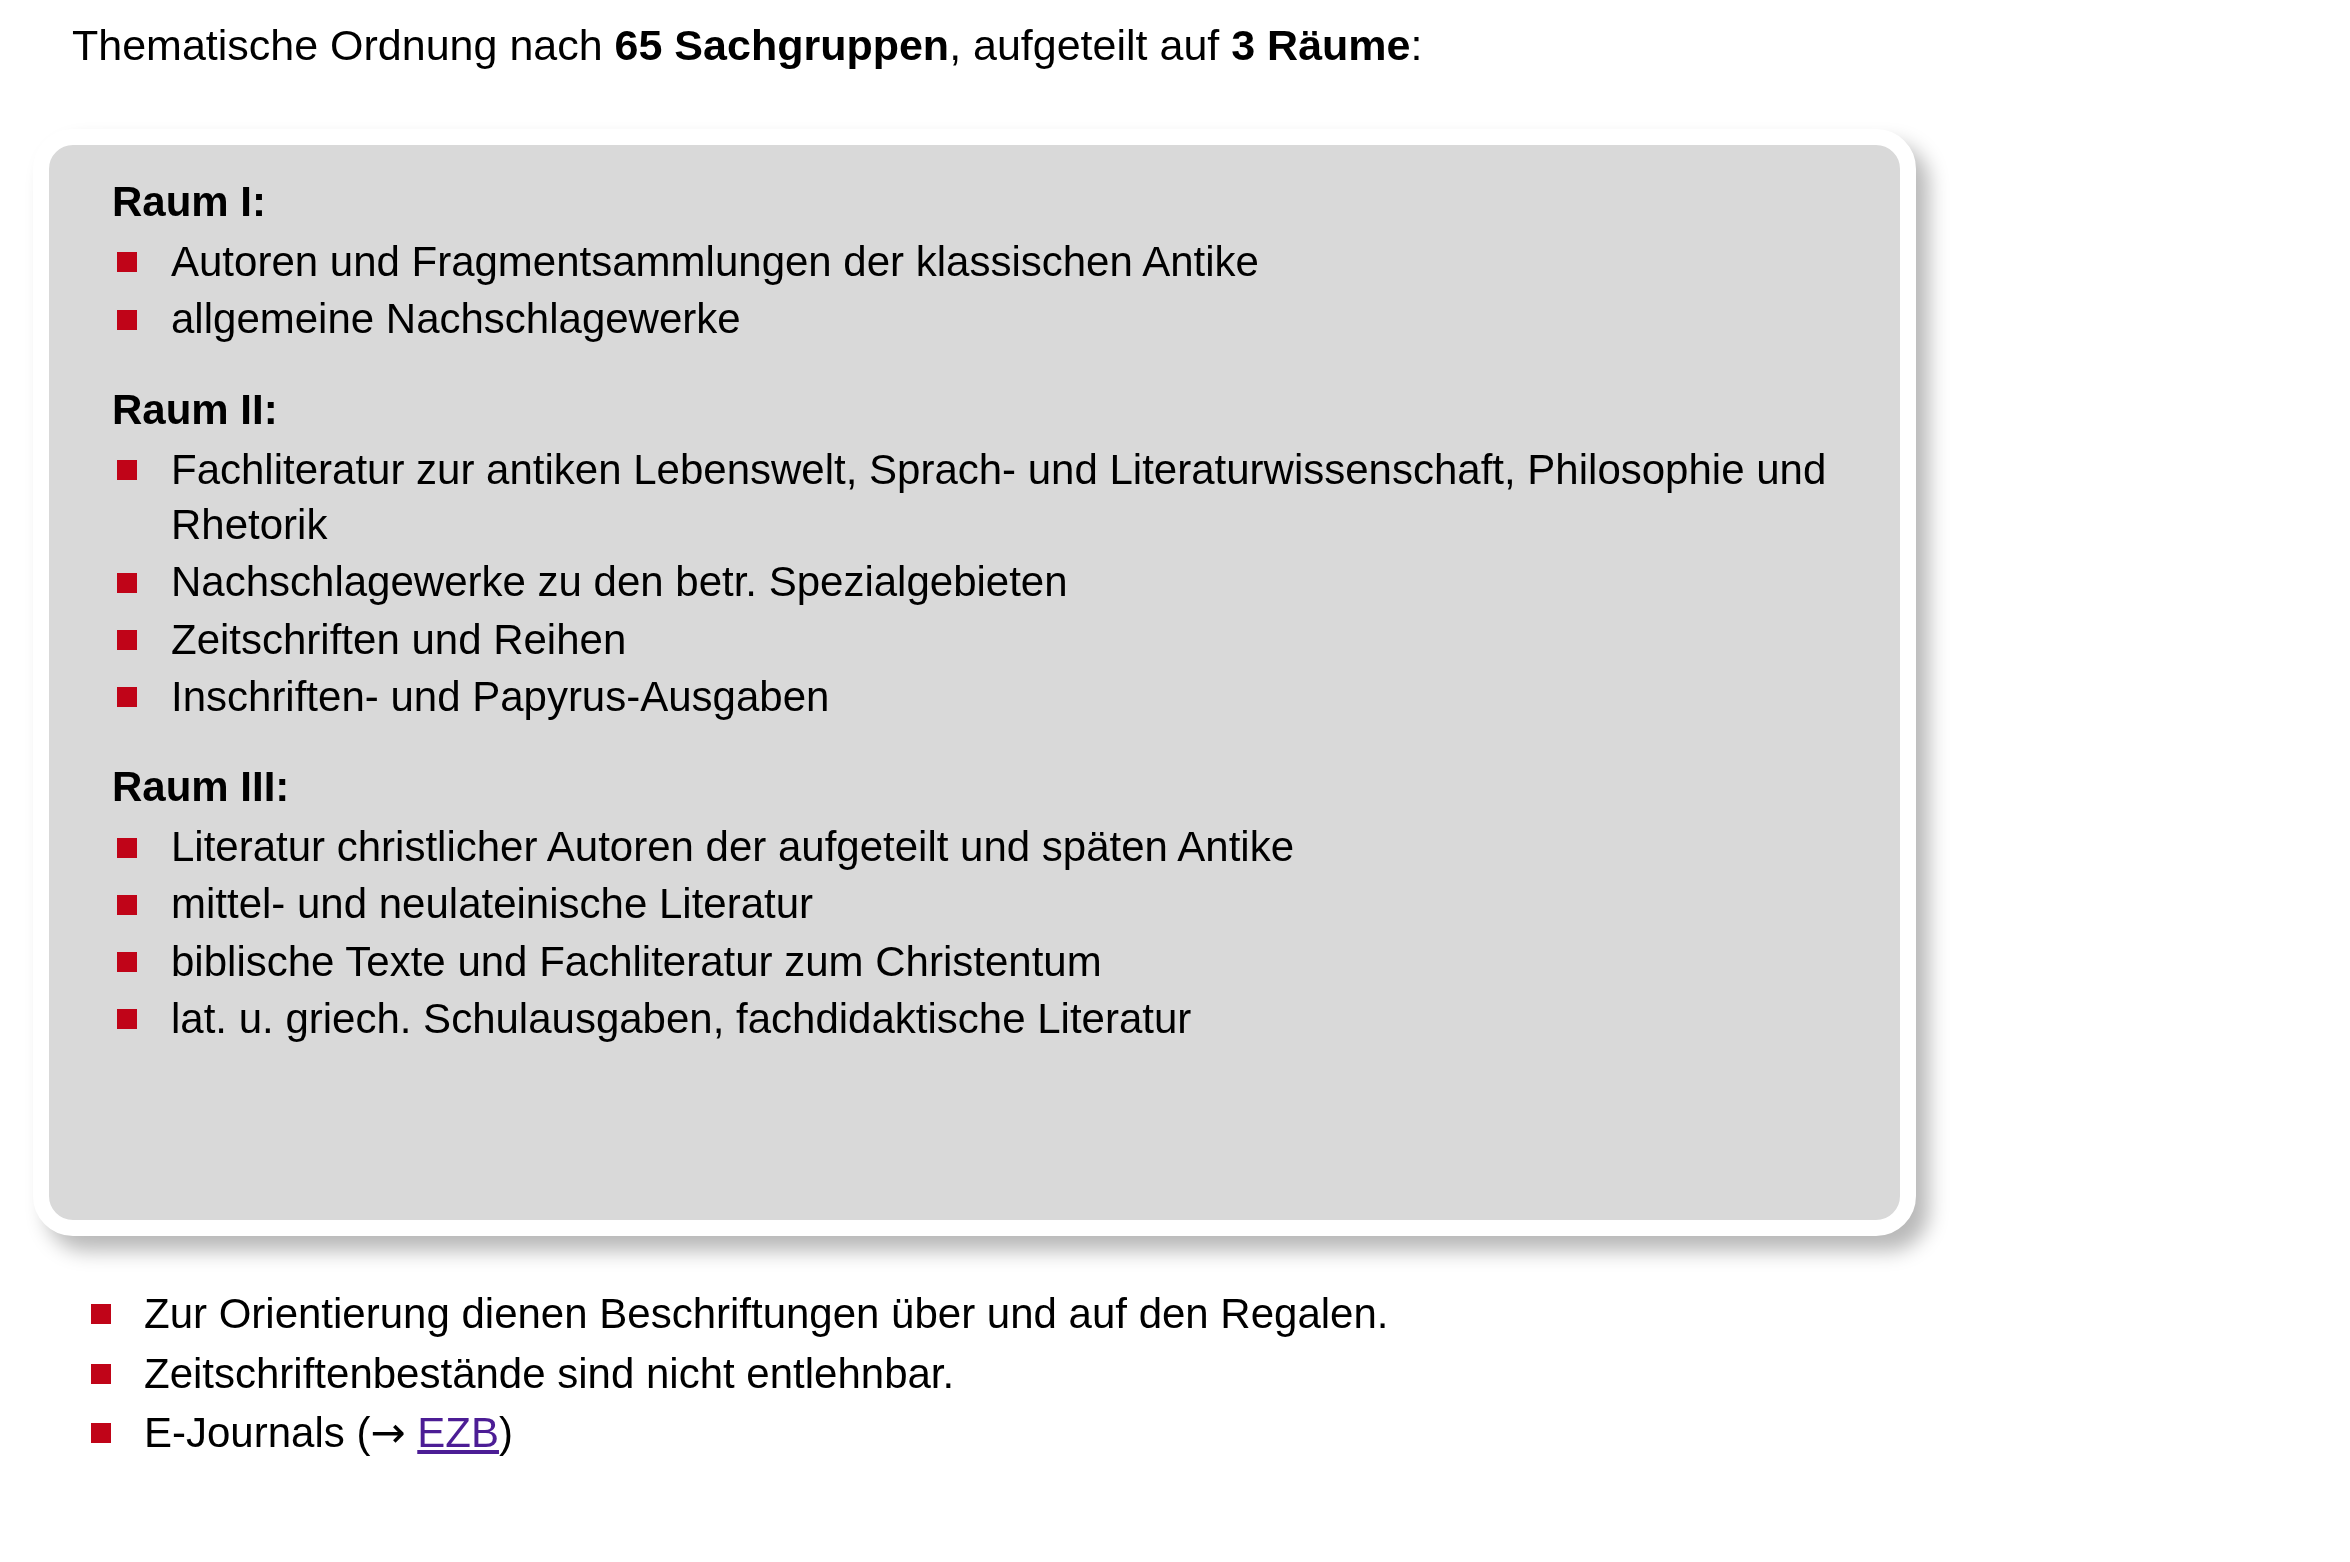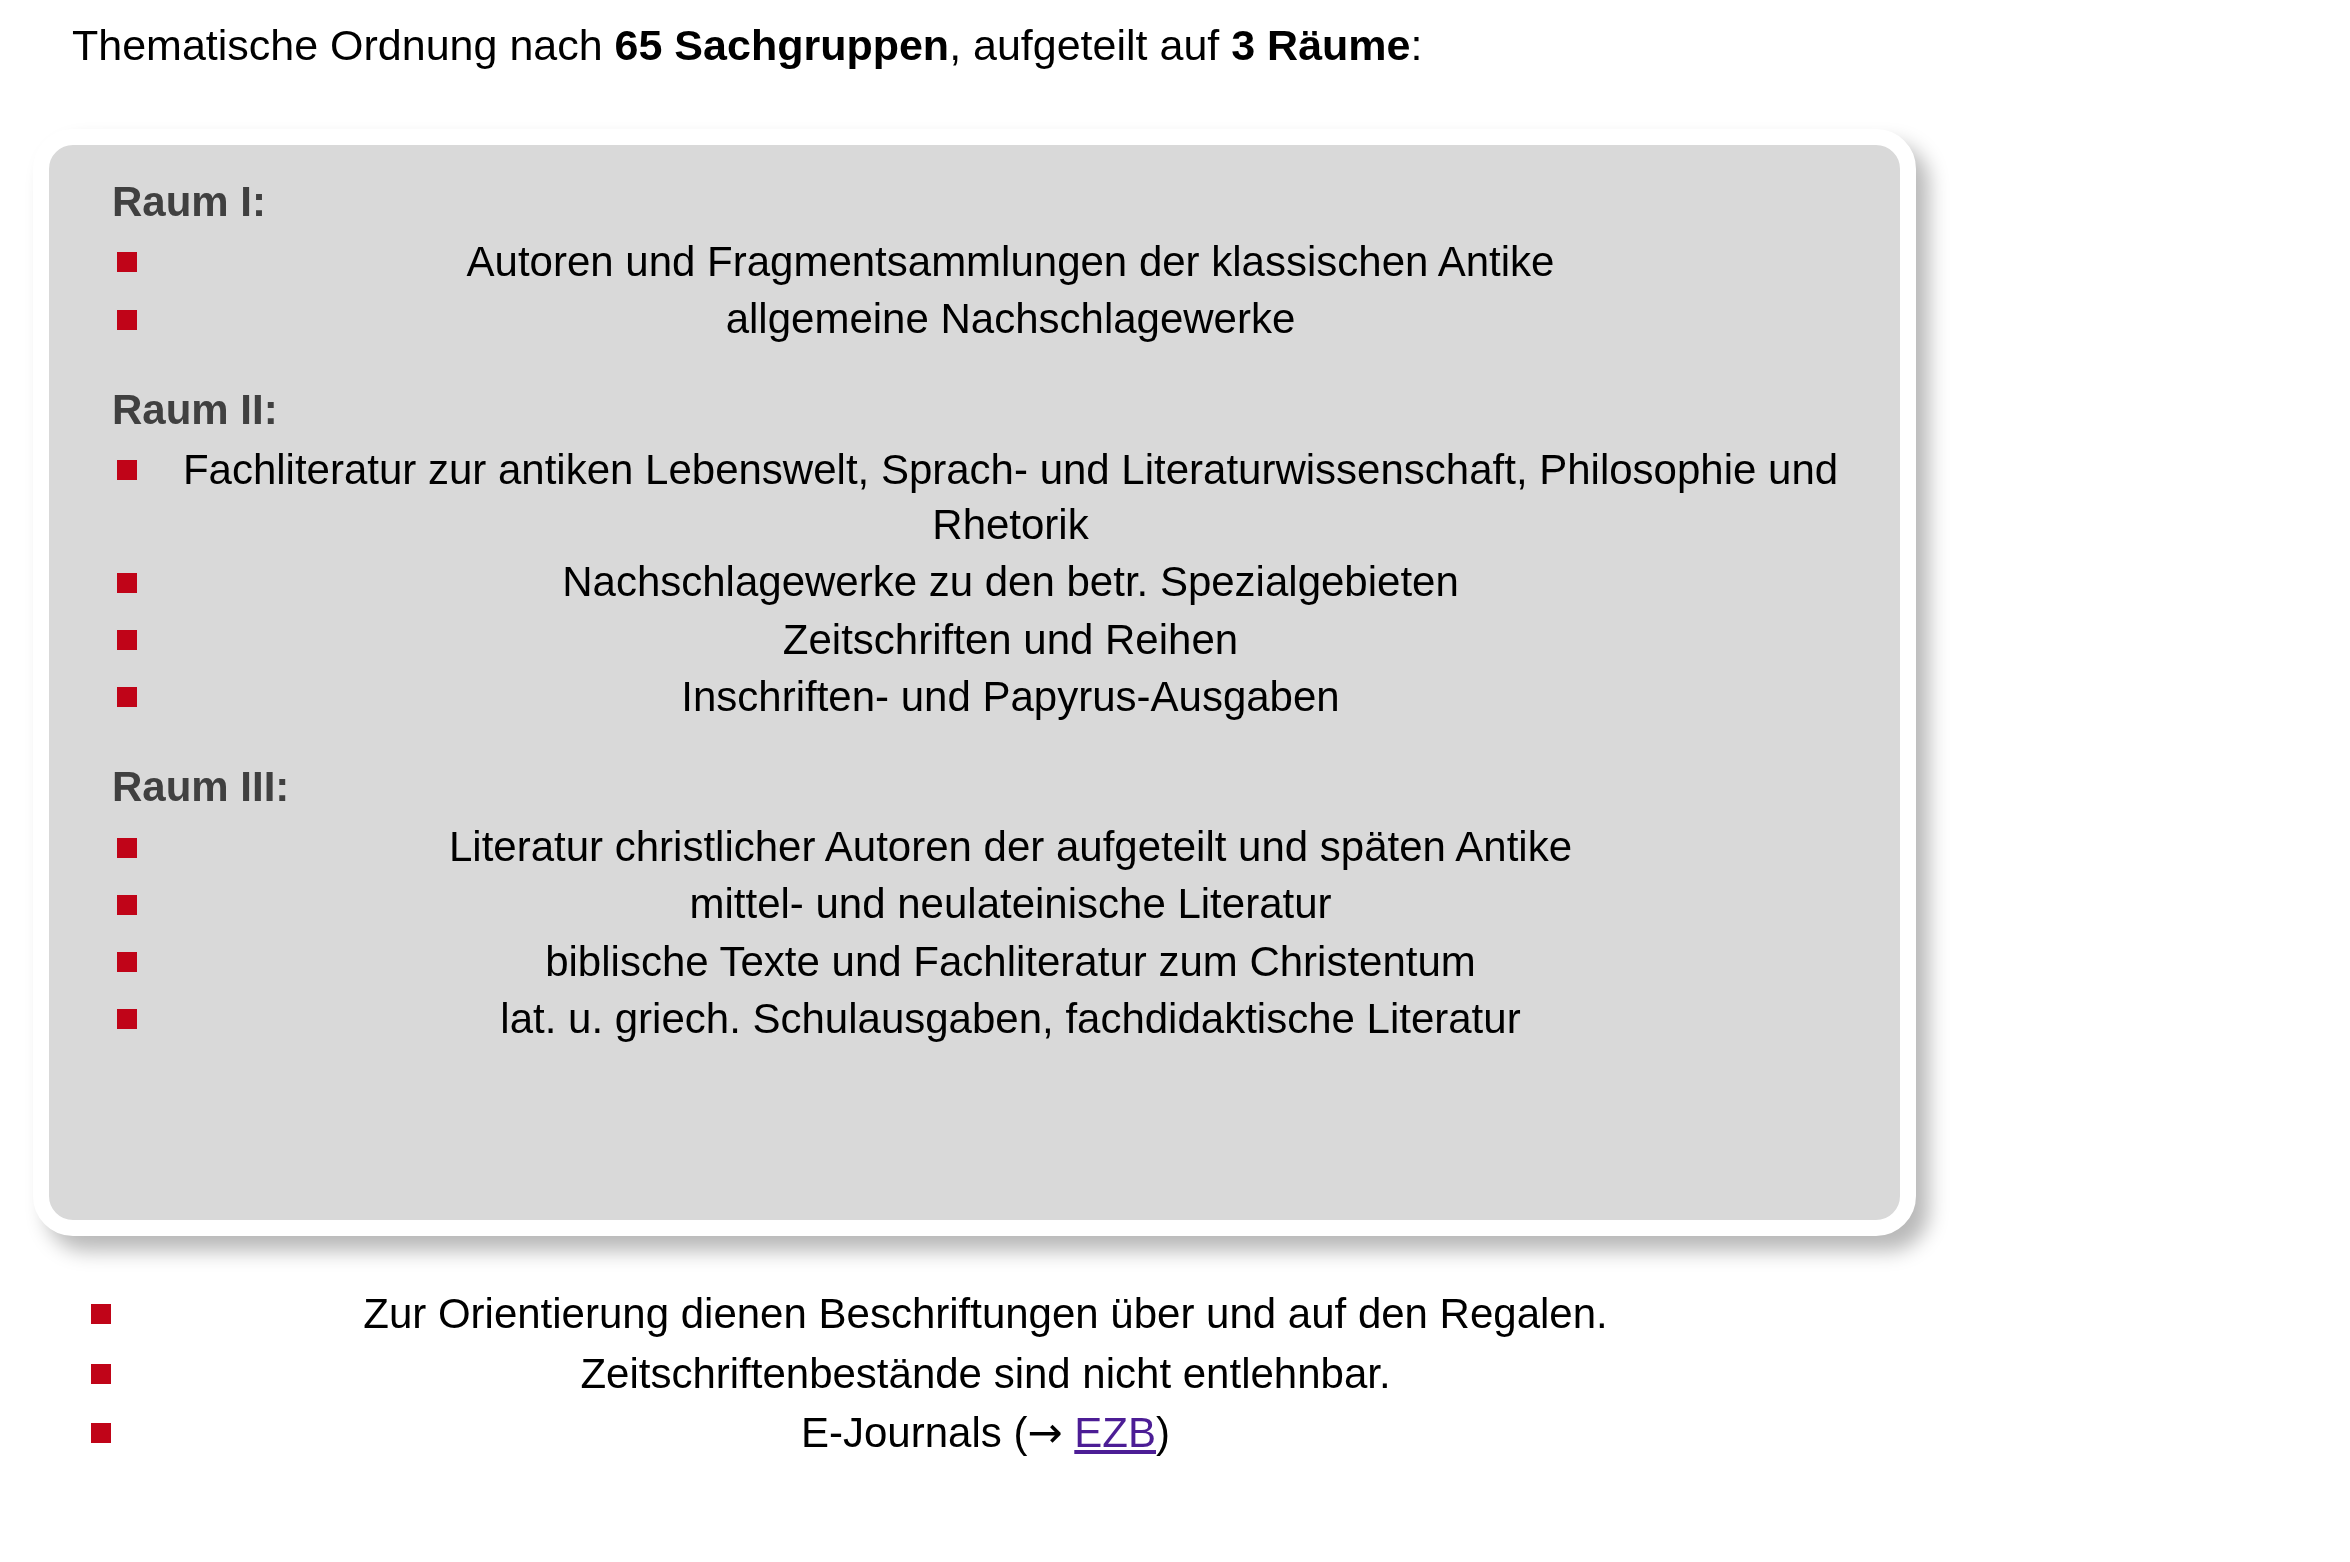--- a/index.html
+++ b/index.html
@@ -40,34 +40,33 @@
     height: 1107px;
     background: #d9d9d9;
     border-radius: 40px;
     border: 16.5px solid #ffffff;
     box-sizing: border-box;
     box-shadow: 13px 14.7px 20px rgba(0,0,0,0.28);
     padding: 31px 50px 18.4px 50px;
   }
 
   .room-title {
-    color: #404040;
+    color: #000000;
     font-weight: bold;
     font-size: 42px;
     line-height: 1.25;
     margin: 0 0 5.5px 13px;
   }
   .room-block { margin-bottom: 37px; }
   .room-block.last { margin-bottom: 0; }
 
   ul.bullets {
     list-style: none;
     margin: 0;
     padding: 0;
-    text-align: center;
   }
   ul.bullets li {
     position: relative;
     padding-left: 72px;
     font-size: 42px;
     line-height: 1.32;
     color: #000;
     margin-bottom: 1.8px;
   }
   ul.bullets li .sq {

